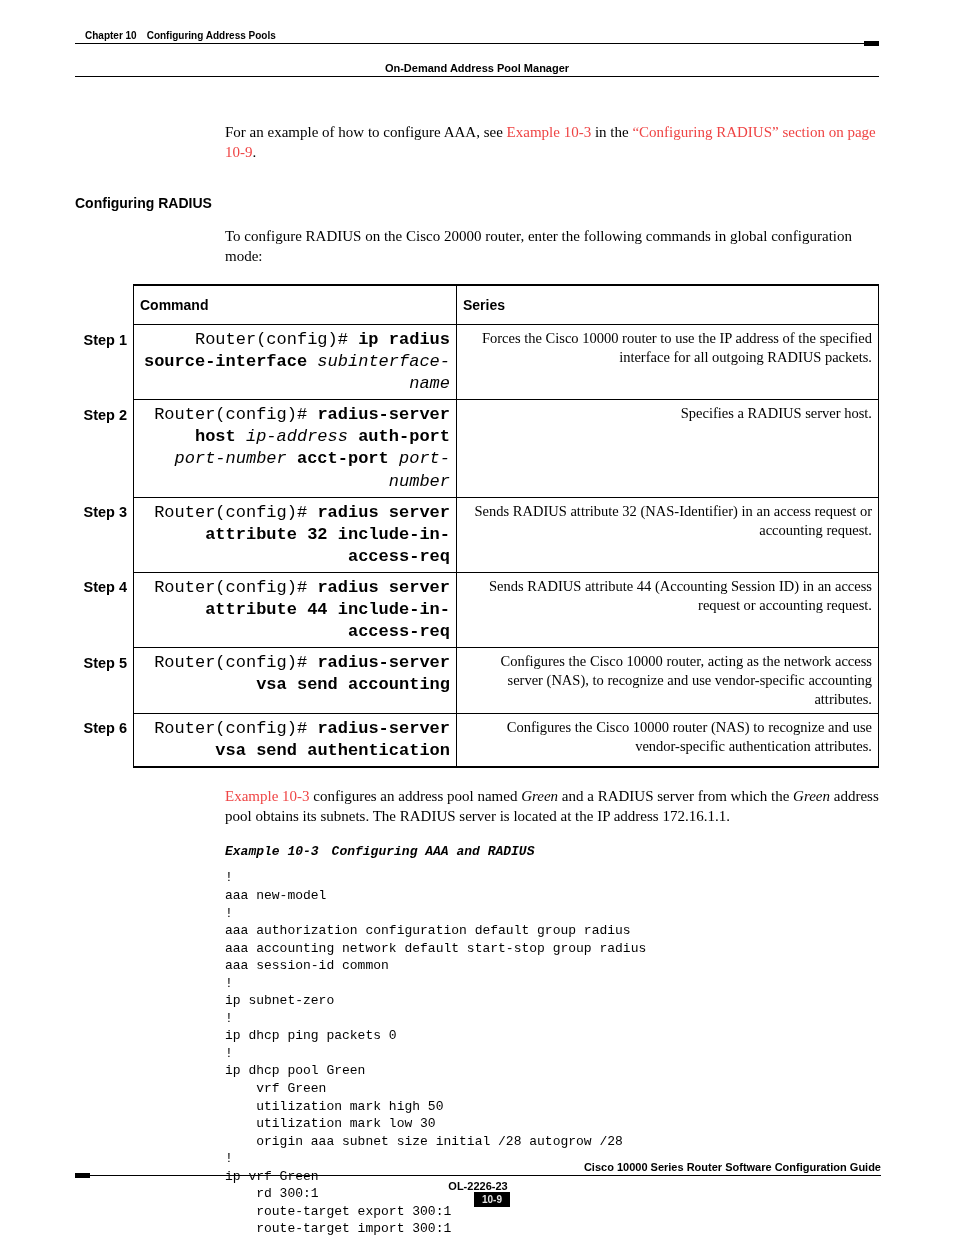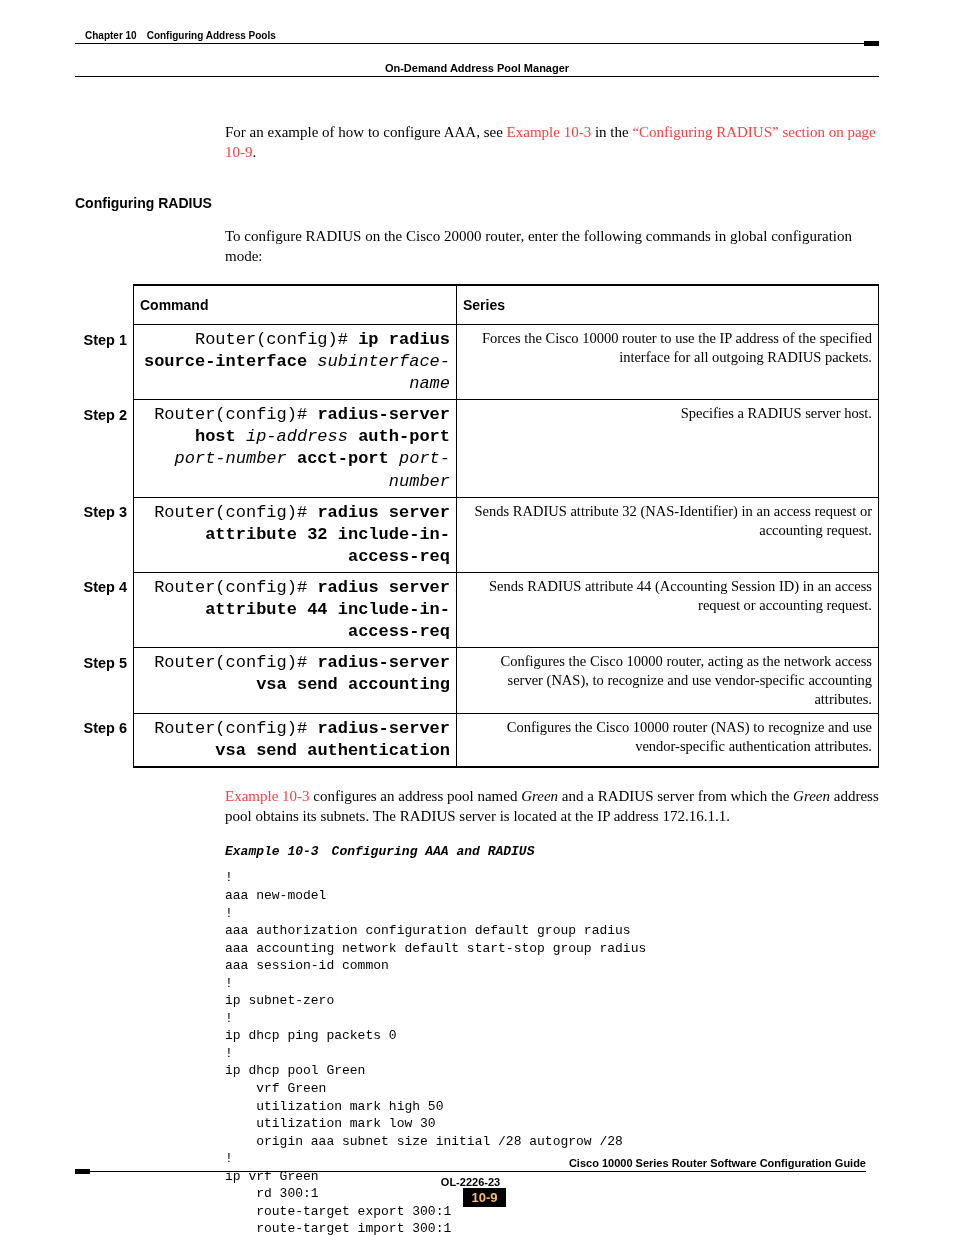--- a/index.html
+++ b/index.html
@@ -113,21 +113,21 @@
   }
   pre.listing {
     font-family: "Courier New", Courier, monospace;
     font-size: 13px;
     line-height: 1.35;
     margin: 0;
     white-space: pre;
   }
   .footer {
     position: absolute;
-    left: 75px; right: 88px;
+    left: 75px; right: 73px;
     bottom: 28px;
   }
   .footer-guide {
     font-family: Arial, Helvetica, sans-serif;
     font-weight: bold;
     font-size: 11px;
     text-align: right;
     margin-bottom: 2px;
   }
   .footer-rule {
@@ -151,23 +151,23 @@
     flex-direction: column;
   }
   .footer-doc {
     font-family: Arial, Helvetica, sans-serif;
     font-weight: bold;
     font-size: 11px;
   }
   .page-num {
     font-family: Arial, Helvetica, sans-serif;
     font-weight: bold;
-    font-size: 13px;
+    font-size: 10px;
     background: #000;
-    color: #fdba74;
+    color: #e5e5e5;
     padding: 2px 8px;
     margin-left: 28px;
   }
 </style>
 </head>
 <body>
 
 <div class="page">
   <div class="header-chapter">Chapter 10 Configuring Address Pools</div>
   <div class="header-rule-top"></div>

